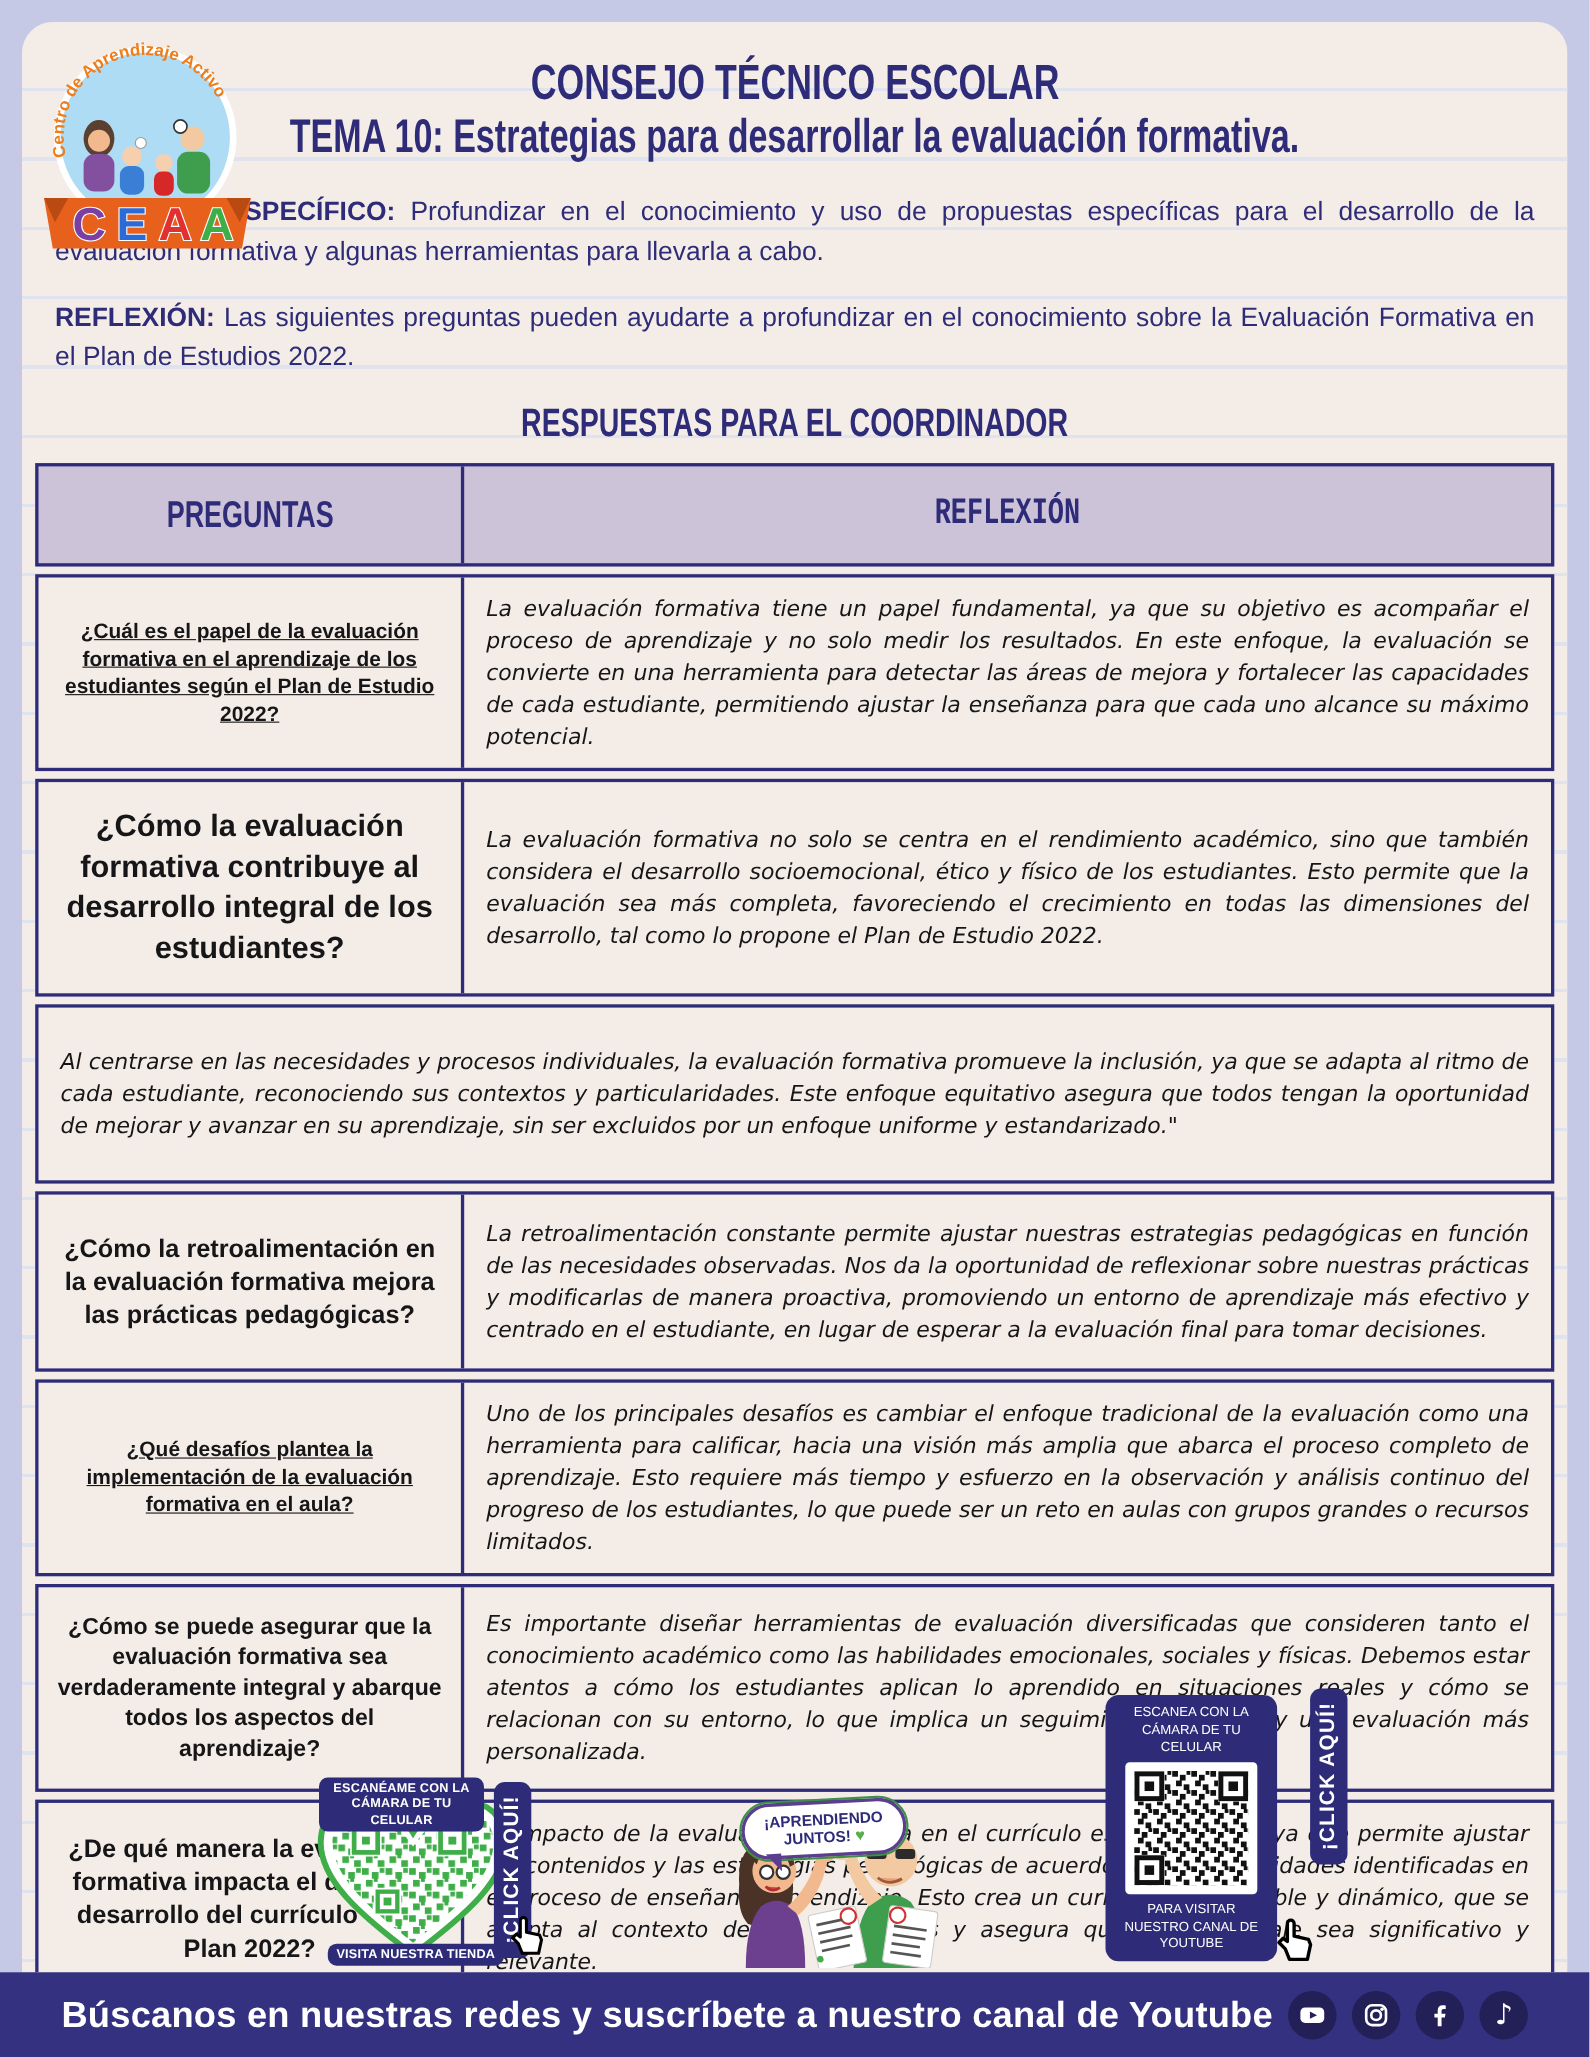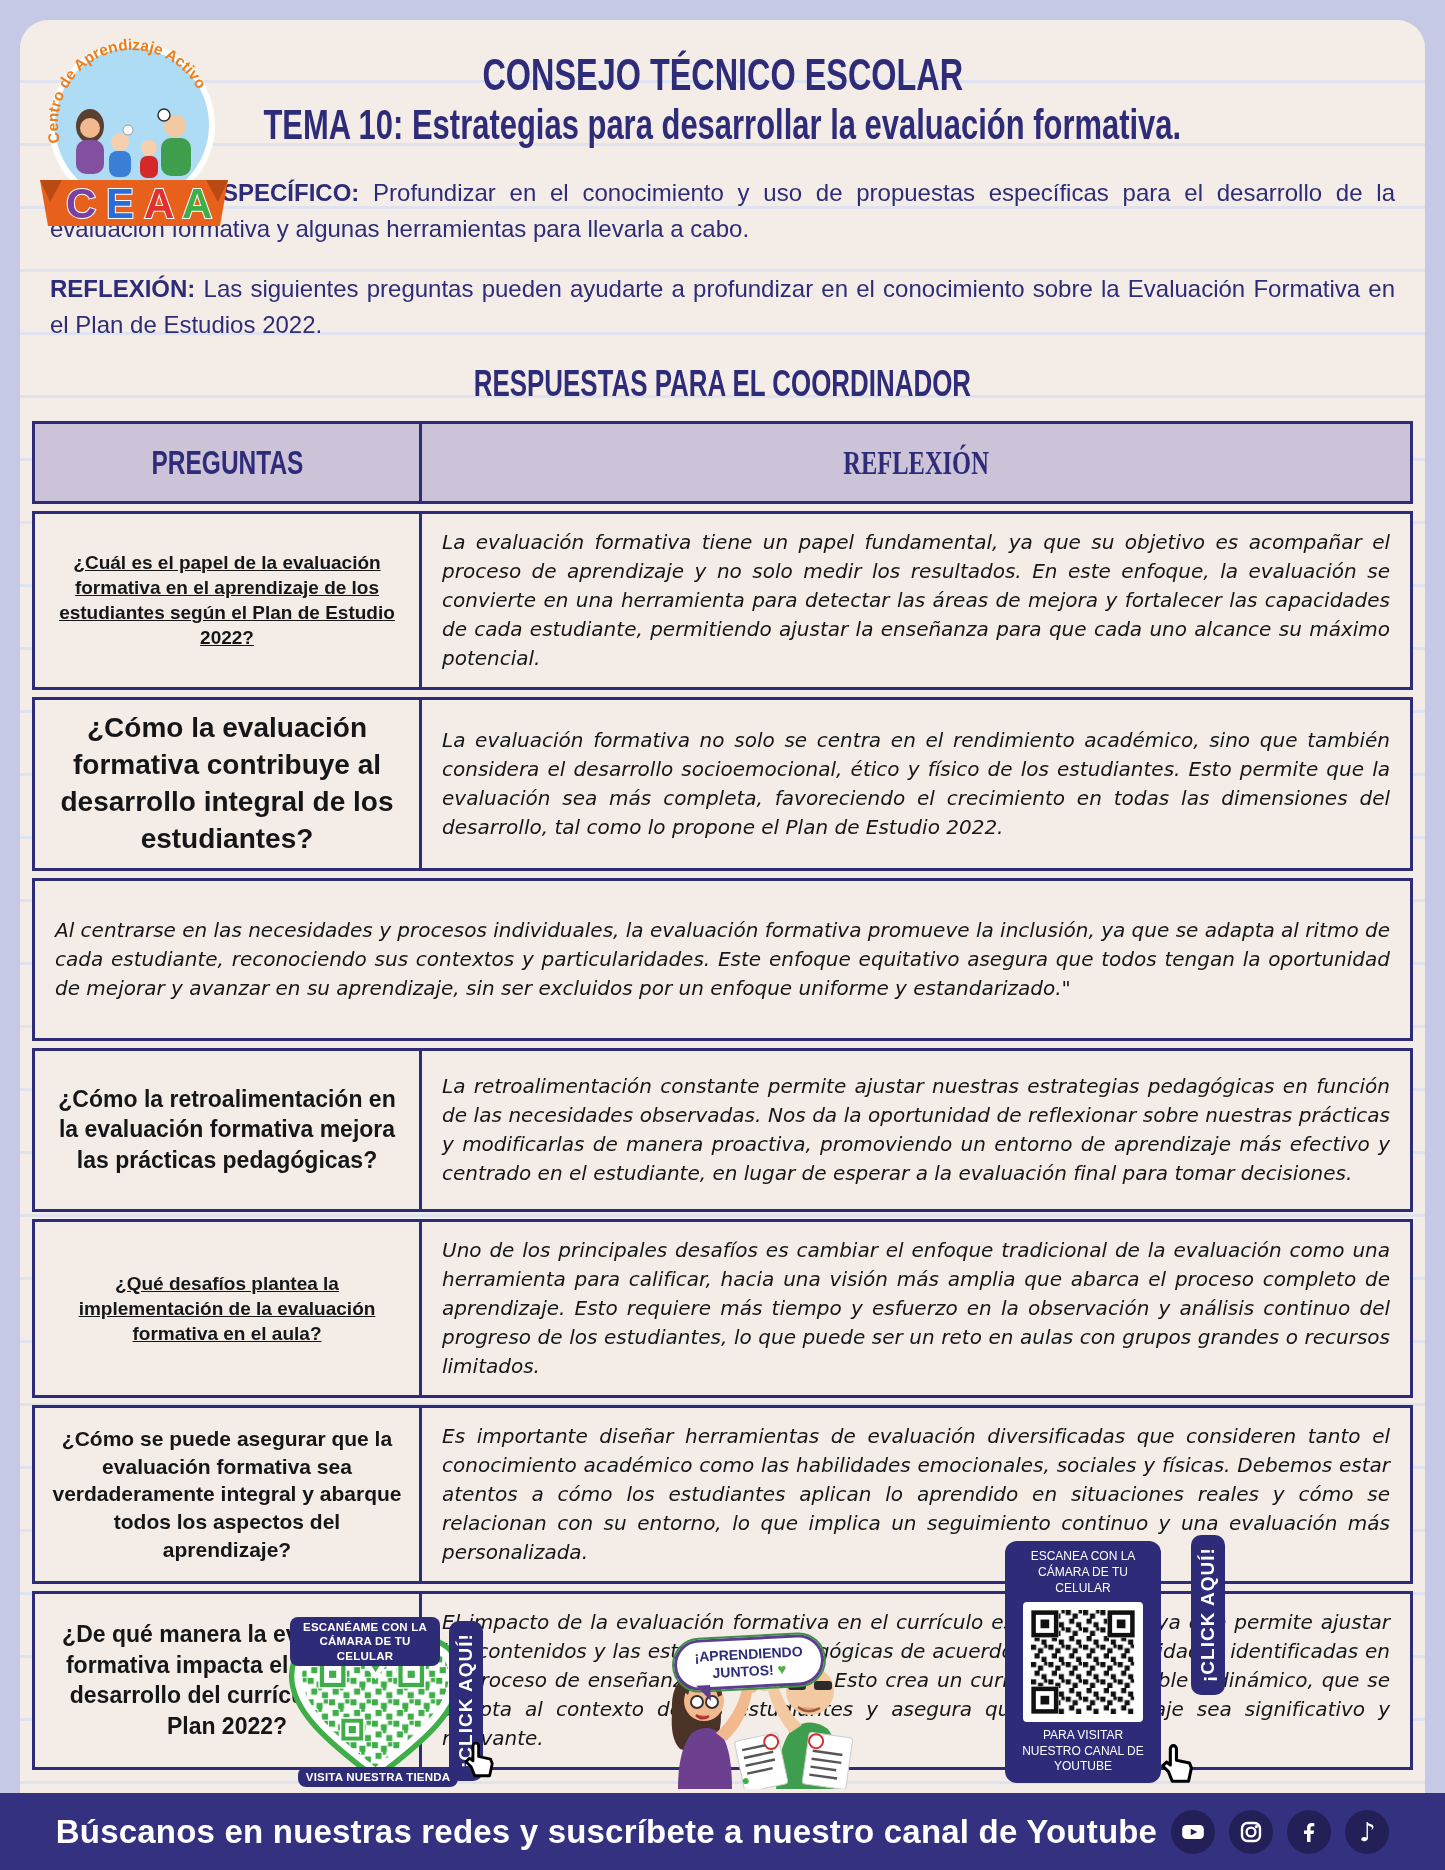--- a/index.html
+++ b/index.html
@@ -33,21 +33,21 @@
   .trow {
     display:flex; border:3px solid #2e2c78; background:#f4ede7;
     margin-top:7px;
   }
   .trow:first-child { margin-top:0; }
   .thead { min-height:68px; background:#ccc3d9; }
   .thead .qcell, .thead .rcell { display:flex; align-items:center; justify-content:center; color:#2e2c78; font-size:34px; }
   .qcell {
     width:387px; flex:0 0 387px; border-right:3px solid #2e2c78;
     display:flex; align-items:center; justify-content:center;
-    text-align:center; padding:10px 14px; color:#161618; font-weight:bold; line-height:1.32;
+    text-align:center; padding:22px 14px; color:#161618; font-weight:bold; line-height:1.32;
   }
   .rcell {
     flex:1; padding:14px 20px; display:flex; align-items:center;
     color:#161618; font-style:italic; font-size:20px; line-height:1.45; text-align:justify;
     font-family:"DejaVu Sans", sans-serif;
   }
   .q-xl { font-size:28px; } .q-lg { font-size:19px;text-decoration:underline; } .q-md { font-size:23px; } .q-sm { font-size:21px; }
   .r1{min-height:172px}.r2{min-height:162px}.r3{min-height:163px}.r4{min-height:164px}
   .r5{min-height:166px}.r6{min-height:166px}.r7{min-height:178px}
   
@@ -148,21 +148,21 @@
   <p class="intro"><b>PROPÓSITO ESPECÍFICO:</b><span> Profundizar en el conocimiento y uso de propuestas específicas para el desarrollo de la evaluación formativa y algunas herramientas para llevarla a cabo.</span></p>
   <p class="intro"><b>REFLEXIÓN:</b><span> Las siguientes preguntas pueden ayudarte a profundizar en el conocimiento sobre la Evaluación Formativa en el Plan de Estudios 2022.</span></p>
 
   <div class="section-title"><span class="t-cond">RESPUESTAS PARA EL COORDINADOR</span></div>
 
   <div class="tablewrap">
     <div class="trow thead">
       <div class="qcell">
           <span class="t-cond">PREGUNTAS</span>
         </div>
-      <div class="rcell" style="justify-content:center;font-style:normal;font-weight:bold;font-family:Liberation Serif, serif;">
+      <div class="rcell" style="justify-content:center;font-style:normal;font-weight:bold;font-family:Liberation Mono, monospace;">
           <span class="t-cond">REFLEXIÓN</span>
         </div>
     </div>
 
     <div class="trow r1">
       <div class="qcell q-lg">¿Cuál es el papel de la evaluación formativa en el aprendizaje de los estudiantes según el Plan de Estudio 2022?</div>
       <div class="rcell">
           <span>La evaluación formativa tiene un papel fundamental, ya que su objetivo es acompañar el proceso de aprendizaje y no solo medir los resultados. En este enfoque, la evaluación se convierte en una herramienta para detectar las áreas de mejora y fortalecer las capacidades de cada estudiante, permitiendo ajustar la enseñanza para que cada uno alcance su máximo potencial.</span>
         </div>
     </div>

